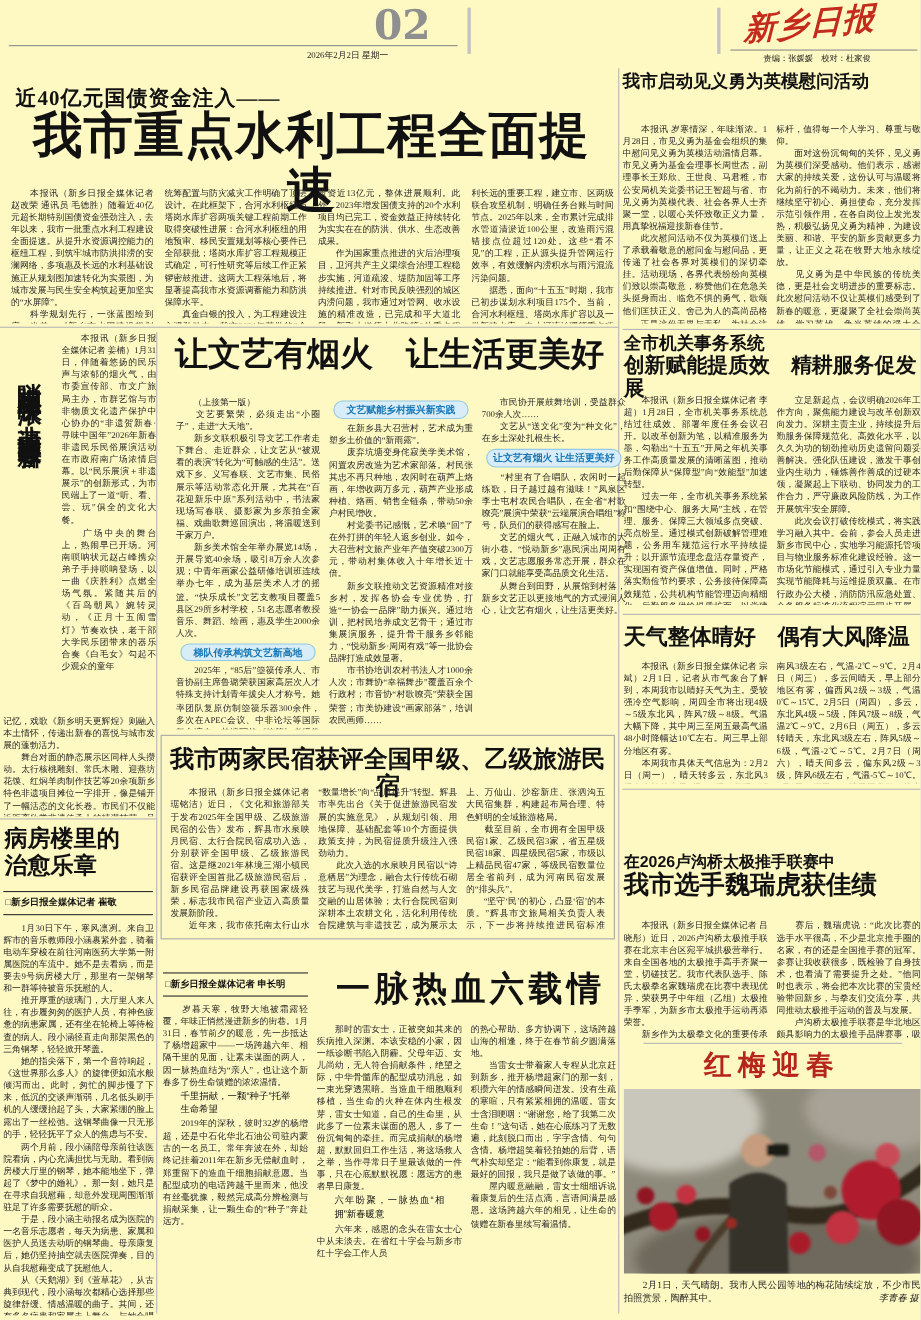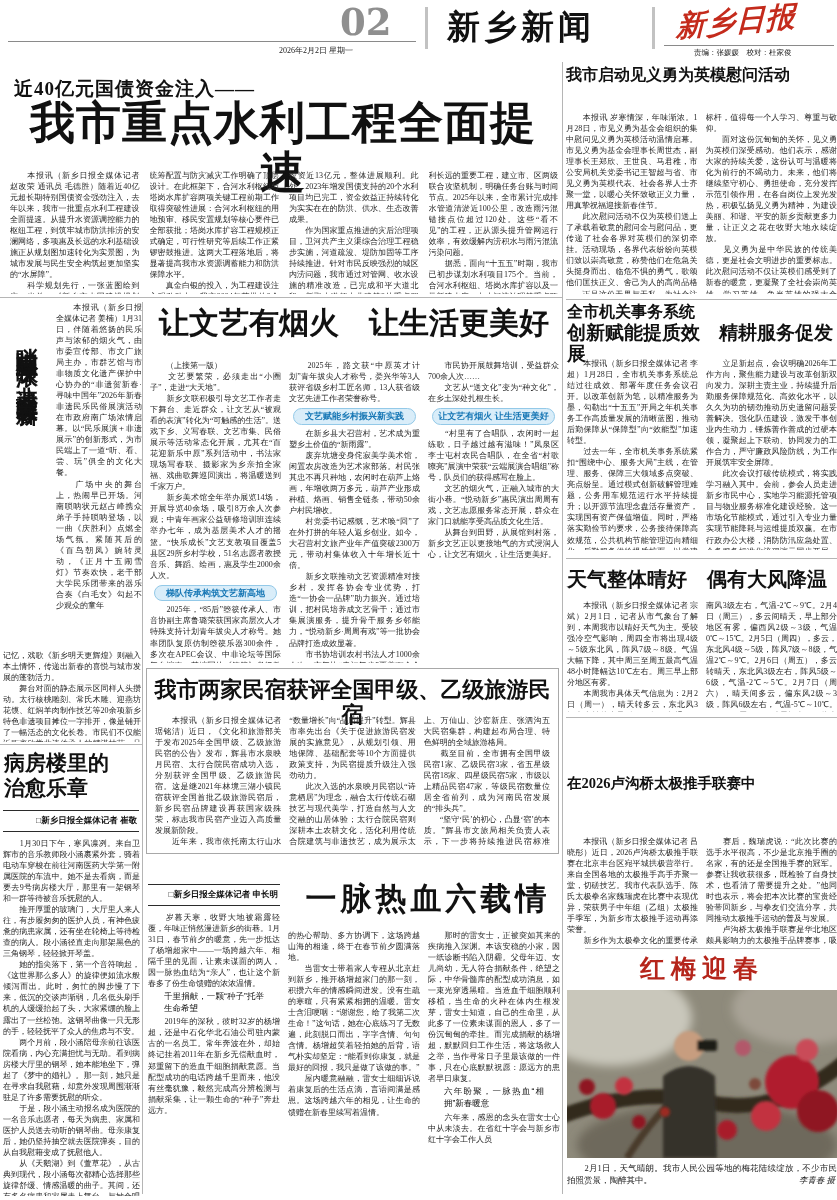--- a/index.html
+++ b/index.html
@@ -1,46 +1,45 @@
 <!DOCTYPE html>
 <html><head>
 <meta charset="utf-8">
 <style>
   html,body{margin:0;padding:0;background:#ddd;}
-  .page{position:relative;width:837px;height:1200px;background:#ffffff;overflow:hidden;
+  .page{position:relative;width:837px;height:1200px;background:#fef9c3;overflow:hidden;
         font-family:"Liberation Serif",serif;color:#1e1e1e;}
   .abs{position:absolute;}
   .hairline{position:absolute;background:#b5b5b5;}
   .col-flex{display:flex;}
   .col{font-size:8px;line-height:1.38;text-align:justify;white-space:pre-line;
        overflow:hidden;color:#262626;flex:1;}
   .headline{font-family:"Liberation Sans",sans-serif;font-weight:bold;color:#111;line-height:1.12;}
   .kicker{font-family:"Liberation Serif",serif;font-weight:600;color:#111;}
   .pill{display:block;margin:4px 4px 3px 4px;padding:2px 0;text-align:center;background:#d9edf9;
         color:#1777b5;border:1px solid #93c9e8;border-radius:9px;font-size:9px;font-weight:bold;
         font-family:"Liberation Sans",sans-serif;line-height:1.2;}
   .byline-box{border-top:1.5px solid #2b2b2b;border-bottom:1.5px solid #2b2b2b;padding:4px 2px;
-        font-weight:bold;font-size:8.5px;font-family:"Liberation Sans",sans-serif;color:#111;text-align:right;}
+        font-weight:bold;font-size:8.5px;font-family:"Liberation Sans",sans-serif;color:#111;}
   .bold-sub{font-weight:normal;font-size:8.5px;font-family:"Liberation Sans",sans-serif;color:#111;
         white-space:pre-line;margin:2px 16px;}
   .v-head{writing-mode:vertical-rl;font-family:"Liberation Sans",sans-serif;font-weight:bold;
         font-size:22px;letter-spacing:3px;color:#111;}
   .v-head .second{margin-inline-start:18px;display:inline-block;}
   .caption{font-size:8.5px;line-height:1.45;text-align:justify;white-space:pre-line;color:#222;}
 </style>
 </head>
 <body>
 
 <div class="page">
 
   <div class="hairline" style="left:8px;top:41px;width:408px;height:1px;background:#8a8a8a;"></div>
   <div class="abs" style="left:340px;top:0px;font-family:'DejaVu Serif',serif;font-weight:bold;font-size:37px;color:#8f8f8f;">02</div>
   <div class="abs" style="left:218px;top:45px;width:196px;text-align:center;font-size:8px;color:#222;">2026年2月2日 星期一</div>
   <div class="abs" style="left:425px;top:7px;width:3px;height:42px;background:#c2c2c2;"></div>
-  <div class="abs headline" style="left:447px;top:9px;font-size:33px;letter-spacing:4px;">新乡新闻</div>
   <div class="abs" style="left:652px;top:7px;width:3px;height:42px;background:#c2c2c2;"></div>
   <div class="abs" style="left:676px;top:2px;font-family:'DejaVu Serif',serif;font-weight:bold;font-style:italic;font-size:29px;color:#c42b1c;transform:rotate(-5deg) skewX(-6deg);letter-spacing:1px;">新乡日报</div>
   <div class="hairline" style="left:664px;top:45px;width:170px;height:1px;background:#8a8a8a;"></div>
   <div class="abs" style="left:666px;top:48px;font-size:7.5px;color:#222;margin-left:28px;">责编：张媛媛　校对：杜家俊</div>
 
   <div class="hairline" style="left:562px;top:62px;width:1px;height:1132px;"></div>
   <div class="hairline" style="left:142px;top:302px;width:1px;height:892px;"></div>
   <div class="hairline" style="left:0;top:297px;width:562px;height:1px;"></div>
   <div class="hairline" style="left:566px;top:299px;width:271px;height:1px;"></div>
   <div class="hairline" style="left:566px;top:558px;width:271px;height:1px;"></div>
@@ -74,33 +73,32 @@
   <div class="abs v-head" style="left:12px;top:330px;height:395px;">
     <span>唢呐声里年味浓</span><span class="second">非遗盛宴暖新春</span>
   </div>
   <div class="abs col" style="left:56px;top:302px;width:86px;height:344px;">　　本报讯（新乡日报全媒体记者 姜楠）1月31日，伴随着悠扬的民乐声与浓郁的烟火气，由市委宣传部、市文广旅局主办，市群艺馆与市非物质文化遗产保护中心协办的“非遗贺新春·寻味中国年”2026年新春非遗民乐民俗展演活动在市政府南广场浓情启幕。以“民乐展演＋非遗展示”的创新形式，为市民端上了一道“听、看、尝、玩”俱全的文化大餐。
 　　广场中央的舞台上，热闹早已开场。河南唢呐状元赵占峰携众弟子手持唢呐登场，以一曲《庆胜利》点燃全场气氛。紧随其后的《百鸟朝凤》婉转灵动，《正月十五闹雪灯》节奏欢快，老干部大学民乐团带来的器乐合奏《白毛女》勾起不少观众的童年</div>
   <div class="abs col" style="left:3px;top:650px;width:138px;height:92px;">记忆，戏歌《新乡明天更辉煌》则融入本土情怀，传递出新春的喜悦与城市发展的蓬勃活力。
 　　舞台对面的静态展示区同样人头攒动。太行核桃雕刻、常氏木雕、迎燕坊花馍、红焖羊肉制作技艺等20余项新乡特色非遗项目摊位一字排开，像是铺开了一幅活态的文化长卷。市民们不仅能近距离欣赏非遗传承人的精湛技艺、品尝地道非遗美食，还能亲手体验剪纸、烙画等传统工艺，在互动中触摸文化根脉，感受非遗魅力。
 　　这场集视听与互动于一体的非遗盛宴，以民乐的悠扬、非遗的厚重，不仅为即将到来的新春佳节增添了喜庆氛围，也让非遗在新时代的生活场景中焕发新生机。</div>
 
   <div class="abs headline" style="left:150px;top:306px;width:408px;font-size:30px;text-align:center;">让文艺有烟火　让生活更美好</div>
-  <div class="abs col-flex" style="left:150px;top:360px;width:409px;height:303px;gap:8px;justify-content:space-between;">
+  <div class="abs col-flex" style="left:160px;top:360px;width:409px;height:303px;gap:8px;justify-content:space-between;">
     <div class="col" style="white-space:normal;">
       <div class="col" style="height:auto;">　　（上接第一版）
 　　文艺要繁荣，必须走出“小圈子”，走进“大天地”。
 　　新乡文联积极引导文艺工作者走下舞台、走近群众，让文艺从“被观看的表演”转化为“可触感的生活”。送戏下乡、义写春联、文艺市集、民俗展示等活动常态化开展，尤其在“百花迎新乐中原”系列活动中，书法家现场写春联、摄影家为乡亲拍全家福、戏曲歌舞巡回演出，将温暖送到千家万户。
 　　新乡美术馆全年举办展览14场，开展导览40余场，吸引8万余人次参观；中青年画家公益研修培训班连续举办七年，成为基层美术人才的摇篮。“快乐成长”文艺支教项目覆盖5县区29所乡村学校，51名志愿者教授音乐、舞蹈、绘画，惠及学生2000余人次。</div>
       <span class="pill">梯队传承构筑文艺新高地</span>
       <div class="col" style="height:auto;">　　2025年，“85后”箜篌传承人、市音协副主席鲁璐荣获国家高层次人才特殊支持计划青年拔尖人才称号。她率团队复原仿制箜篌乐器300余件，多次在APEC会议、中非论坛等国际舞台演奏，其编写的《箜篌》考级教材已成为世界通用权威教材。
 　　鲁璐的成长，离不开新乡对文艺人才的系统培养。
 　　新乡文联坚持“出作品”与“出人才”相结合，邀请新乡籍名家“扎根还巢”，举办乔羽读者见面会、改小末音乐创作讲座等活动，为本地文艺工作者传经送宝。</div>
     </div>
     <div class="col" style="white-space:normal;">
-      <div class="col" style="height:auto;">　　2025年，路文获“中原英才计划”青年拔尖人才称号，娄兴华等3人获评省级乡村工匠名师，13人获省级文艺先进工作者荣誉称号。</div>
       <span class="pill">文艺赋能乡村振兴新实践</span>
       <div class="col" style="height:auto;">　　在新乡县大召营村，艺术成为重塑乡土价值的“新雨露”。
 　　废弃坑塘变身侘寂美学美术馆，闲置农房改造为艺术家部落。村民张其忠不再只种地，农闲时在葫芦上烙画，年增收两万多元，葫芦产业形成种植、烙画、销售全链条，带动50余户村民增收。
 　　村党委书记感慨，艺术唤“回”了在外打拼的年轻人返乡创业。如今，大召营村文旅产业年产值突破2300万元，带动村集体收入十年增长近十倍。
 　　新乡文联推动文艺资源精准对接乡村，发挥各协会专业优势，打造“一协会一品牌”助力振兴。通过培训，把村民培养成文艺骨干；通过市集展演服务，提升骨干服务乡邻能力，“悦动新乡·周周有戏”等一批协会品牌打造成效显著。
 　　市书协培训农村书法人才1000余人次；市舞协“幸福舞步”覆盖百余个行政村；市音协“村歌嘹亮”荣获全国荣誉；市美协建设“画家部落”，培训农民画师……</div>
     </div>
     <div class="col" style="white-space:normal;">
       <div class="col" style="height:auto;">　　市民协开展鼓舞培训，受益群众700余人次……
 　　文艺从“送文化”变为“种文化”，在乡土深处扎根生长。</div>
@@ -153,31 +151,32 @@
 　　半小时的弹奏结束，段小涵合上琴盖。病房楼大厅内形形色色的人依旧忙碌，但那钢琴曲已成了最温柔的良药治愈着人心，段小涵就是那名不穿白大褂的特殊“医者”。</div>
 
   <div class="abs headline" style="left:296px;top:882px;width:264px;font-size:31px;text-align:center;letter-spacing:4px;z-index:2;">一脉热血六载情</div>
   <div class="abs col-flex" style="left:148px;top:878px;width:412px;height:318px;gap:8px;">
     <div class="col" style="white-space:normal;">
       <div class="byline-box" style="margin:6px 0;">□新乡日报全媒体记者 申长明</div>
       <div class="col" style="height:auto;">　　岁暮天寒，牧野大地被霜露轻覆，年味正悄然漫进新乡的街巷。1月31日，春节前夕的暖意，先一步抵达了杨增超家中——一场跨越六年、相隔千里的见面，让素未谋面的两人，因一脉热血结为“亲人”，也让这个新春多了份生命馈赠的浓浓温情。</div>
       <div class="bold-sub">千里捐献，一颗“种子”托举生命希望</div>
       <div class="col" style="height:auto;">　　2019年的深秋，彼时32岁的杨增超，还是中石化华北石油公司驻内蒙古的一名员工。常年奔波在外，却始终记挂着2011年在新乡无偿献血时，郑重留下的造血干细胞捐献意愿。当配型成功的电话跨越千里而来，他没有丝毫犹豫，毅然完成高分辨检测与捐献采集，让一颗生命的“种子”奔赴远方。</div>
     </div>
-    <div class="col" style="padding-top:52px;">的热心帮助、多方协调下，这场跨越山海的相逢，终于在春节前夕圆满落地。
-　　当雷女士带着家人专程从北京赶到新乡，推开杨增超家门的那一刻，积攒六年的情感瞬间迸发。没有生疏的寒暄，只有紧紧相拥的温暖。雷女士含泪哽咽：“谢谢您，给了我第二次生命！”这句话，她在心底练习了无数遍，此刻脱口而出，字字含情、句句含情。杨增超笑着轻拍她的后背，语气朴实却坚定：“能看到你康复，就是最好的回报，我只是做了该做的事。”
-　　屋内暖意融融，雷女士细细诉说着康复后的生活点滴，言语间满是感恩。这场跨越六年的相见，让生命的馈赠在新春里续写着温情。</div>
     <div class="col" style="white-space:normal;padding-top:52px;">
       <div class="col" style="height:auto;">　　那时的雷女士，正被突如其来的疾病推入深渊。本该安稳的小家，因一纸诊断书陷入阴霾。父母年迈、女儿尚幼，无人符合捐献条件，绝望之际，中华骨髓库的配型成功消息，如一束光穿透黑暗。当造血干细胞顺利移植，当生命的火种在体内生根发芽，雷女士知道，自己的生命里，从此多了一位素未谋面的恩人，多了一份沉甸甸的牵挂。而完成捐献的杨增超，默默回归工作生活，将这场救人之举，当作寻常日子里最该做的一件事，只在心底默默祝愿：愿远方的患者早日康复。</div>
       <div class="bold-sub">六年盼聚，一脉热血“相拥”新春暖意</div>
       <div class="col" style="height:auto;">　　六年来，感恩的念头在雷女士心中从未淡去。在省红十字会与新乡市红十字会工作人员</div>
     </div>
-  </div>
-
-  <div class="abs kicker" style="left:567px;top:774px;font-size:14.5px;font-family:Liberation Serif, serif;">在2026卢沟桥太极推手联赛中</div>
+    <div class="col" style="padding-top:52px;">的热心帮助、多方协调下，这场跨越山海的相逢，终于在春节前夕圆满落地。
+　　当雷女士带着家人专程从北京赶到新乡，推开杨增超家门的那一刻，积攒六年的情感瞬间迸发。没有生疏的寒暄，只有紧紧相拥的温暖。雷女士含泪哽咽：“谢谢您，给了我第二次生命！”这句话，她在心底练习了无数遍，此刻脱口而出，字字含情、句句含情。杨增超笑着轻拍她的后背，语气朴实却坚定：“能看到你康复，就是最好的回报，我只是做了该做的事。”
+　　屋内暖意融融，雷女士细细诉说着康复后的生活点滴，言语间满是感恩。这场跨越六年的相见，让生命的馈赠在新春里续写着温情。</div>
+  </div>
+
+  <div class="abs kicker" style="left:567px;top:774px;font-size:14.5px;font-family:Liberation Sans, sans-serif;">在2026卢沟桥太极推手联赛中</div>
+  <div class="abs headline" style="left:567px;top:792px;width:270px;font-size:23px;">我市选手魏瑞虎获佳绩</div>
   <div class="abs col-flex" style="left:567px;top:836px;width:270px;height:108px;gap:8px;">
     <div class="col">　　本报讯（新乡日报全媒体记者 吕晓彤）近日，2026卢沟桥太极推手联赛在北京丰台区宛平城拱极营举行。来自全国各地的太极推手高手齐聚一堂，切磋技艺。我市代表队选手、陈氏太极拳名家魏瑞虎在比赛中表现优异，荣获男子中年组（乙组）太极推手季军，为新乡市太极推手运动再添荣誉。
 　　新乡作为太极拳文化的重要传承地，近年来在太极推手项目上持续发力，培养了一批优秀选手。魏瑞虎此次在高手云集的赛事中取得佳绩，既展现了他个人长期刻苦训练的成果，也彰显了我市太极推手运动的整体发展水平。</div>
     <div class="col">　　赛后，魏瑞虎说：“此次比赛的选手水平很高，不少是北京推手圈的名家，有的还是全国推手赛的冠军。参赛让我收获很多，既检验了自身技术，也看清了需要提升之处。”他同时也表示，将会把本次比赛的宝贵经验带回新乡，与拳友们交流分享，共同推动太极推手运动的普及与发展。
 　　卢沟桥太极推手联赛是华北地区颇具影响力的太极推手品牌赛事，吸引了众多太极拳爱好者切磋交流。</div>
   </div>
 
   <div class="abs headline" style="left:620px;top:954px;width:164px;font-size:25px;text-align:center;letter-spacing:6px;color:#b5251b;">红梅迎春</div>
   <div class="abs" style="left:567px;top:990px;width:270px;height:168px;overflow:hidden;">
     <svg width="270" height="168" viewBox="0 0 270 168" xmlns="http://www.w3.org/2000/svg">

